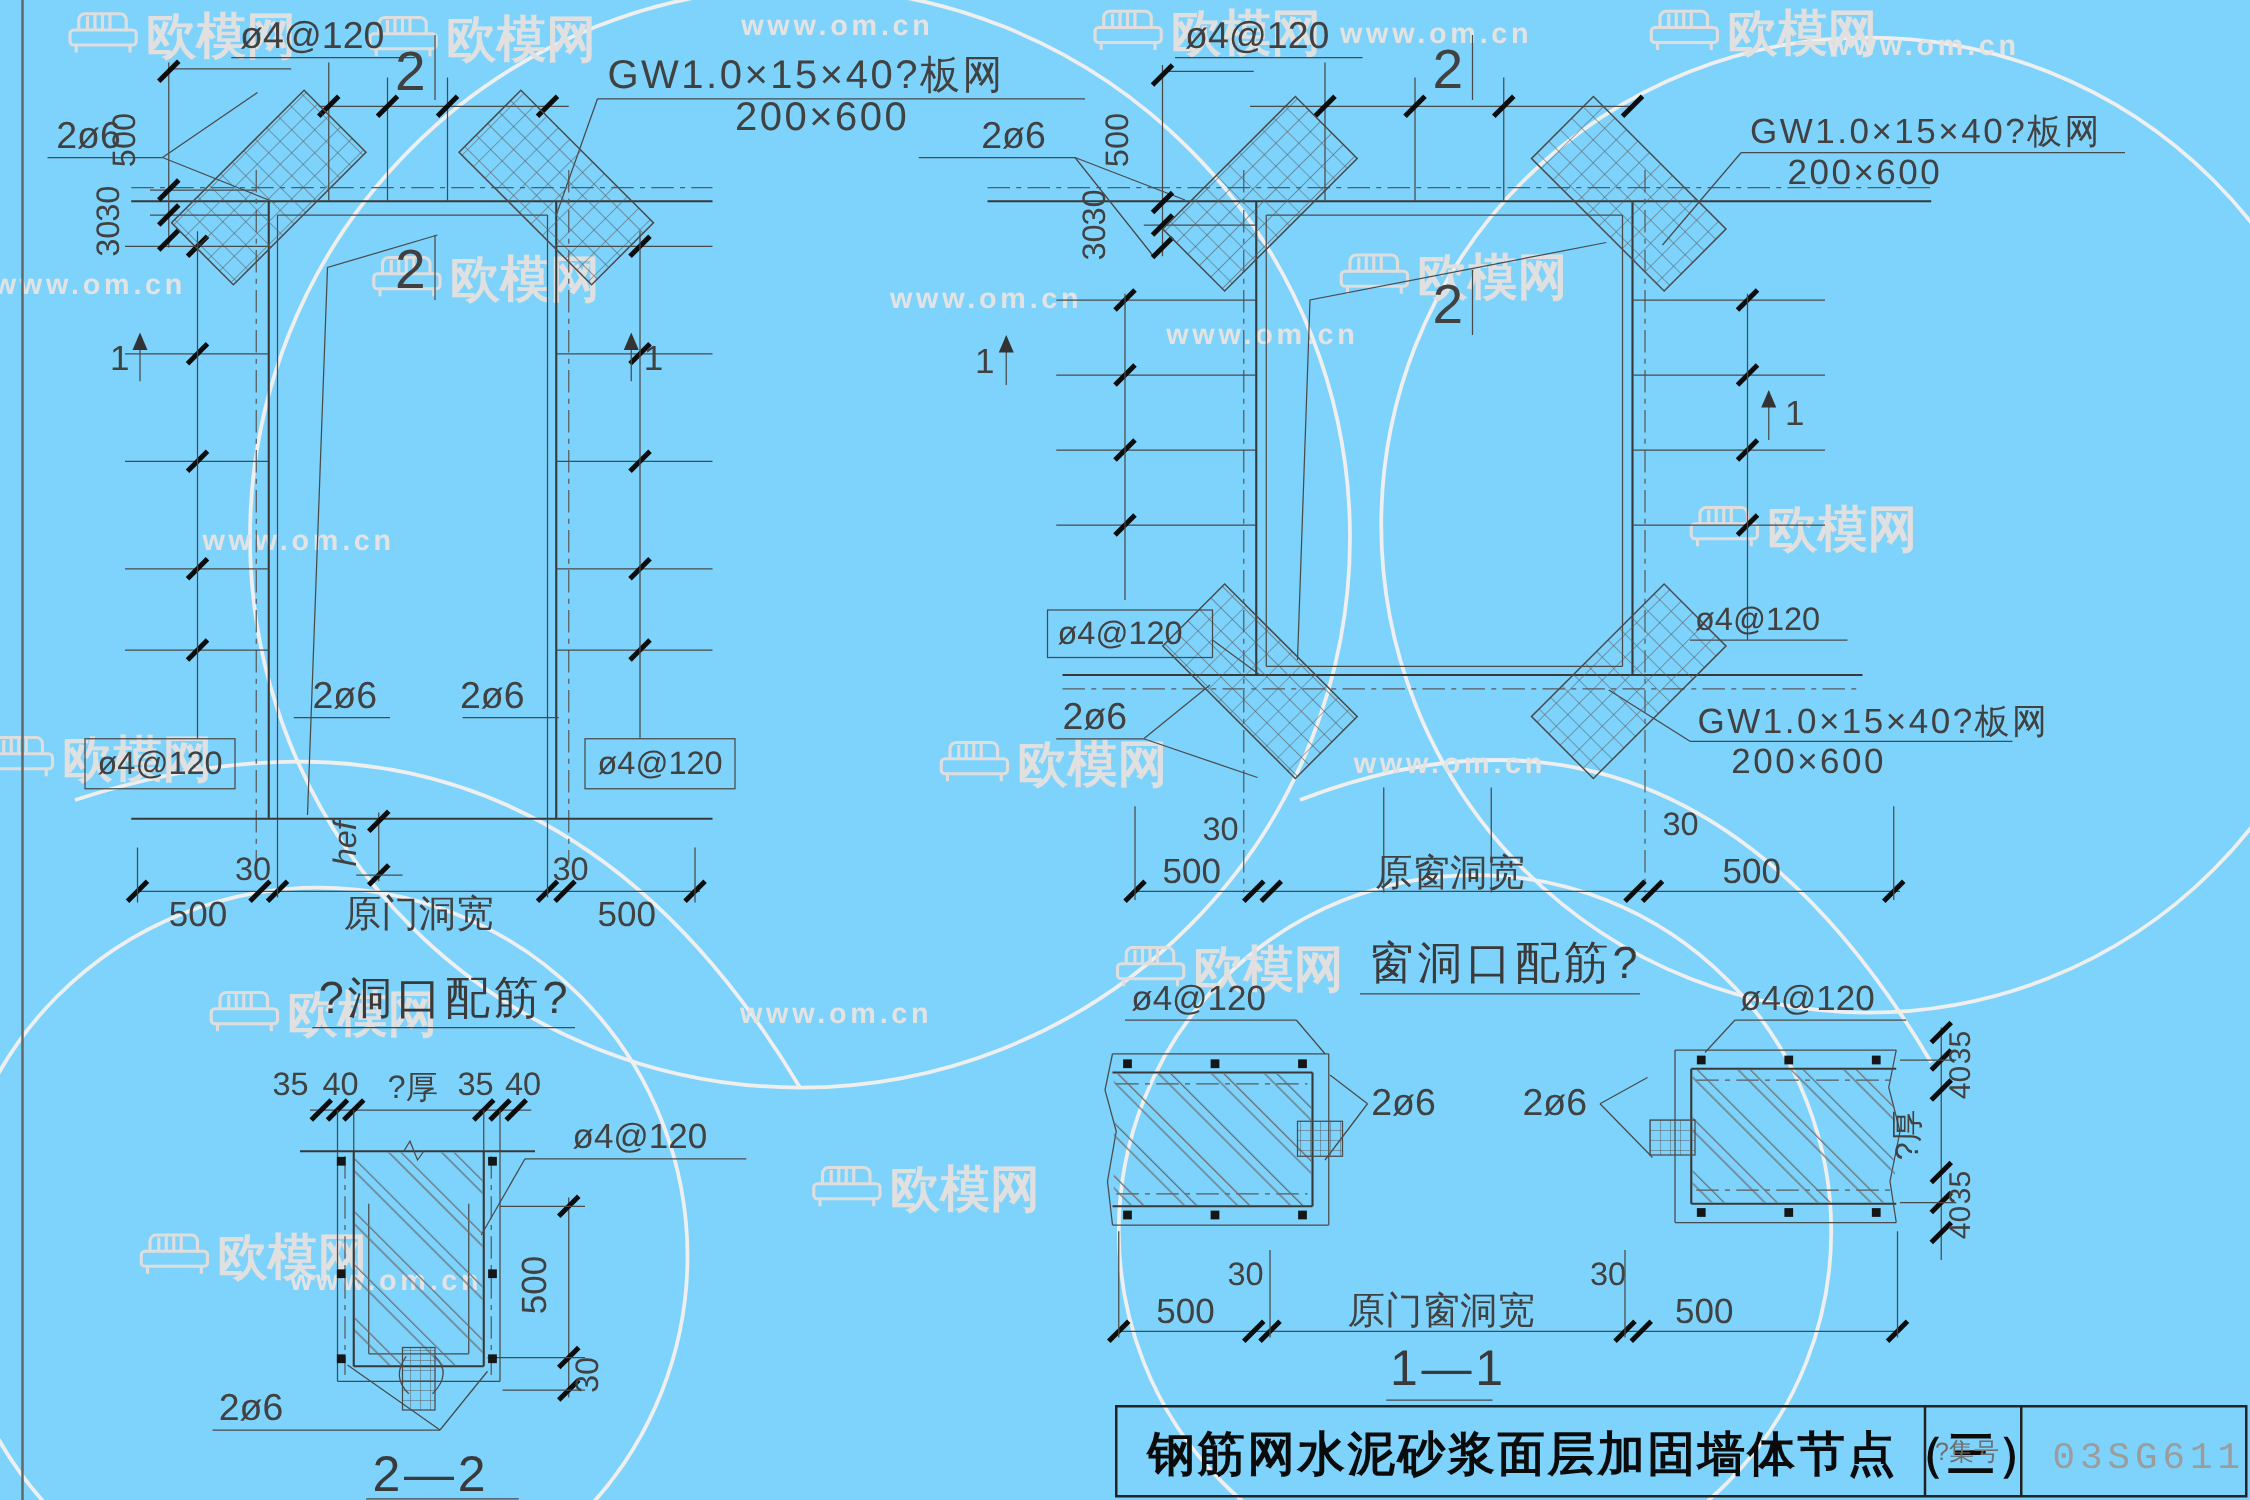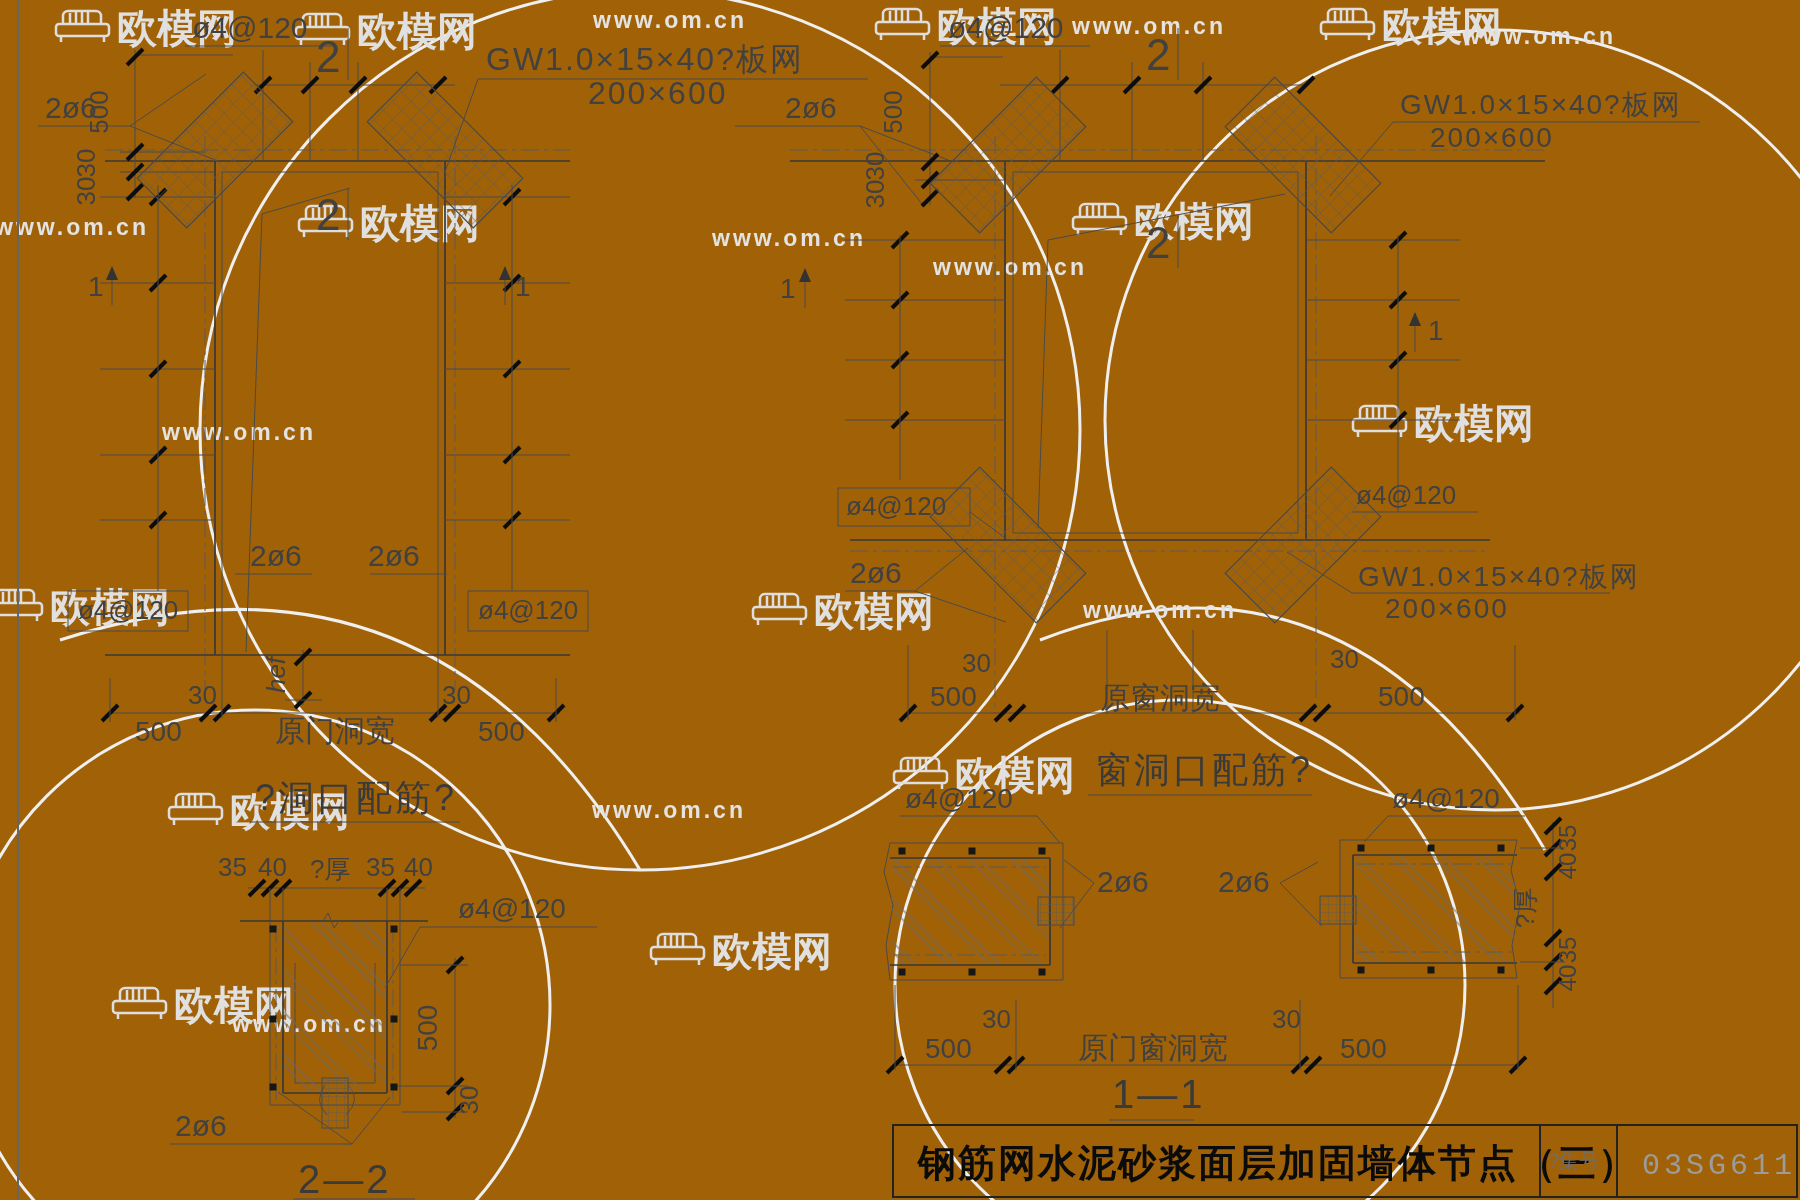--- a/index.html
+++ b/index.html
@@ -1,16 +1,16 @@
 <!DOCTYPE html>
 <html><head>
 <meta charset="utf-8">
 <style>
   html,body{margin:0;padding:0;background:#ffffff;}
-  .stage{position:relative;width:1800px;height:1200px;background:#a16207;overflow:hidden;}
+  .stage{position:relative;width:1800px;height:1200px;background:#7dd3fc;overflow:hidden;}
   svg{position:absolute;left:0;top:0;}
   .ln{stroke:#4a4a4a;stroke-width:1;fill:none;}
   .lnm{stroke:#383838;stroke-width:1.7;fill:none;}
   .dd{stroke:#5a5a5a;stroke-width:1;fill:none;stroke-dasharray:18 5 4 5;}
   .tk{stroke:#0d0d0d;stroke-width:4;fill:none;}
   .dot{fill:#161616;stroke:none;}
   .mrect{fill:url(#mesh);stroke:#4a4a4a;stroke-width:1.2;}
   .mbit{fill:url(#mesh2);stroke:#4a4a4a;stroke-width:1;}
   .hatch{fill:url(#brick);stroke:none;}
   .t{font-family:"Liberation Sans","DejaVu Sans",sans-serif;fill:#414141;}

